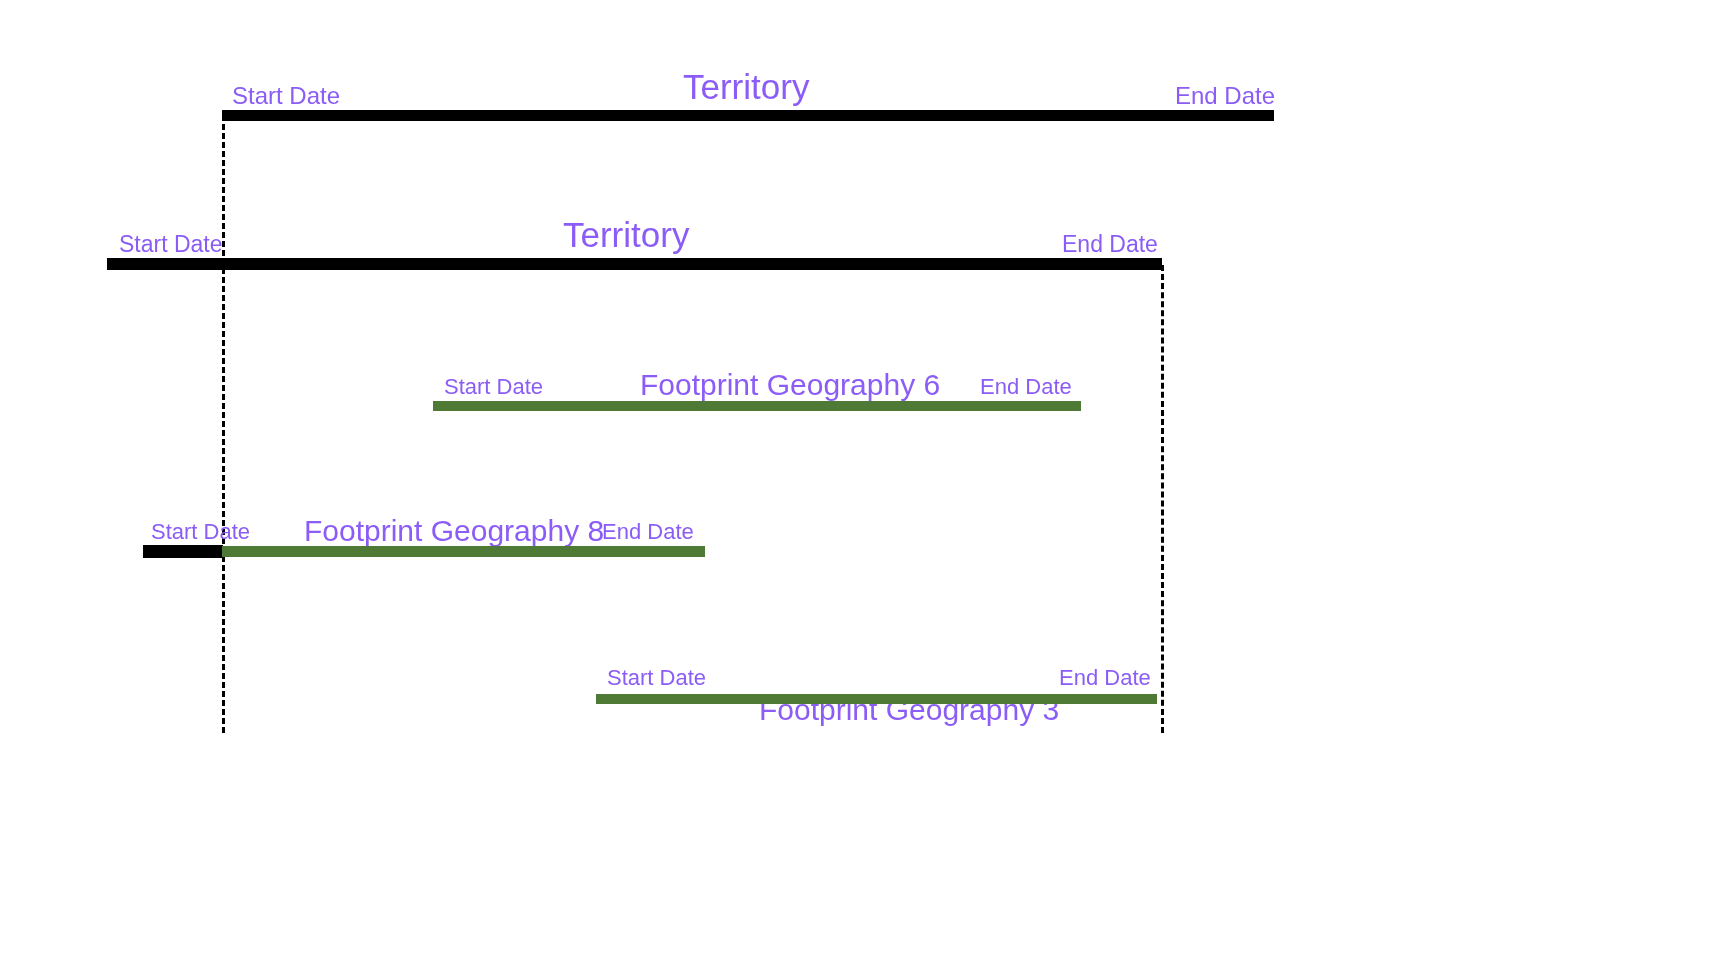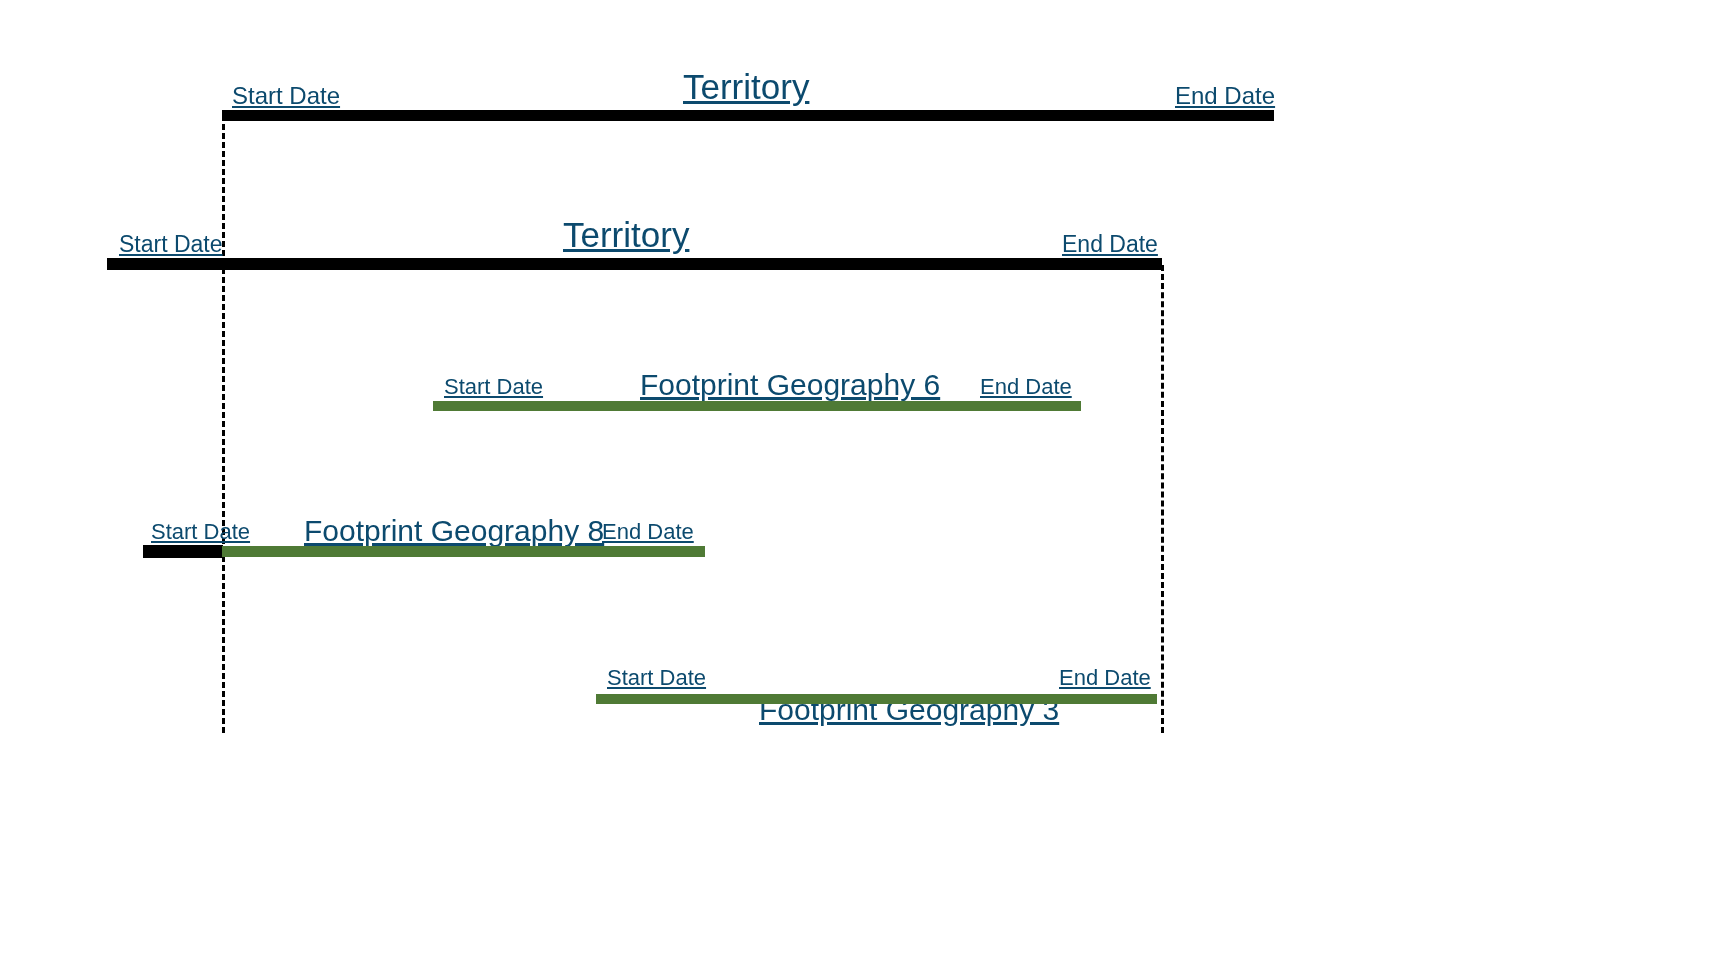--- a/index.html
+++ b/index.html
@@ -22,22 +22,21 @@
     position:absolute;
     width:0;
     border-left:3px dashed #000000;
   }
 
   
   .lbl{
     position:absolute;
     white-space:nowrap;
     line-height:1;
-    color:#0c4a6e;
-    text-decoration:underline;
+    color:#8b5cf6;
   }
   .title-lg{font-size:35px;}
   .title-md{font-size:30px;}
   .date-lg{font-size:24px;}
   .date-md{font-size:23px;}
   .date-sm{font-size:22px;}
 </style>
 </head>
 <body>
 

